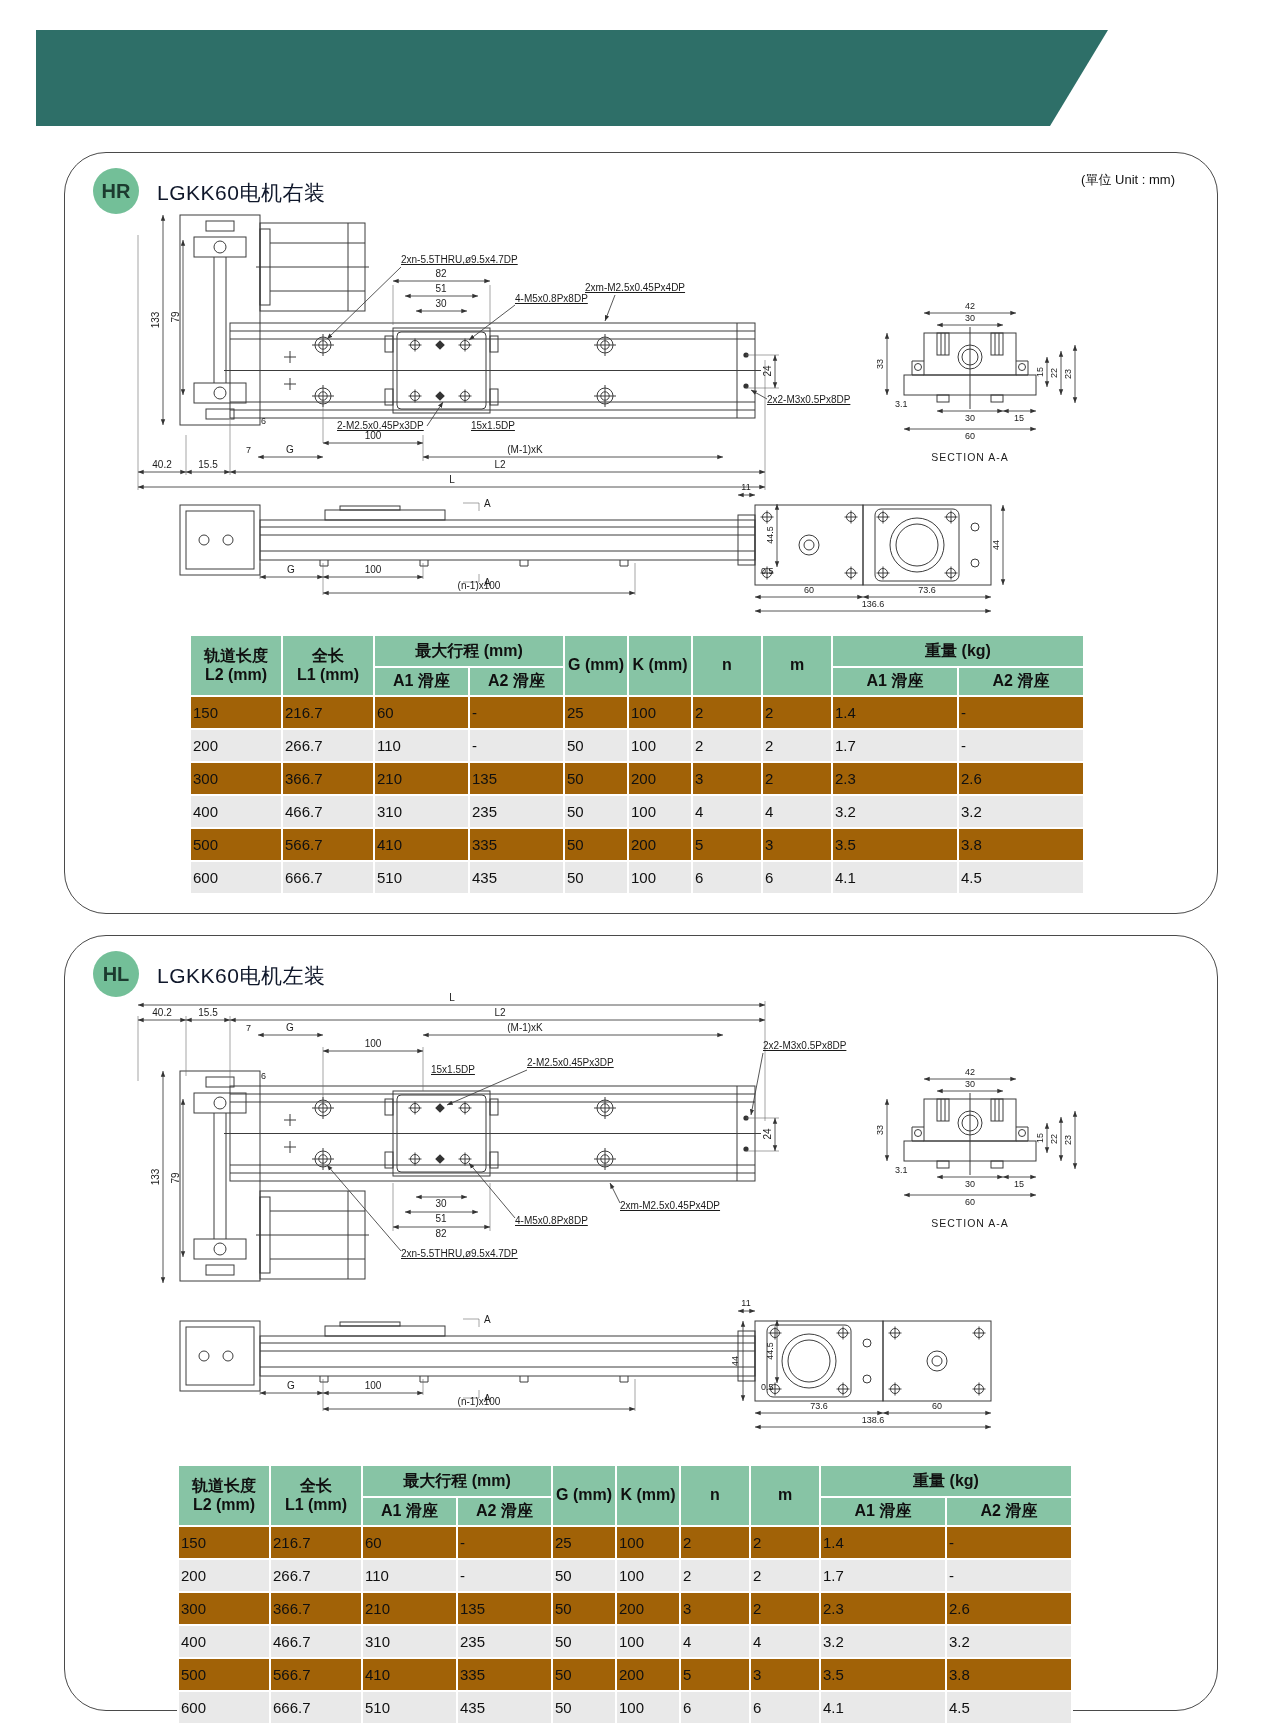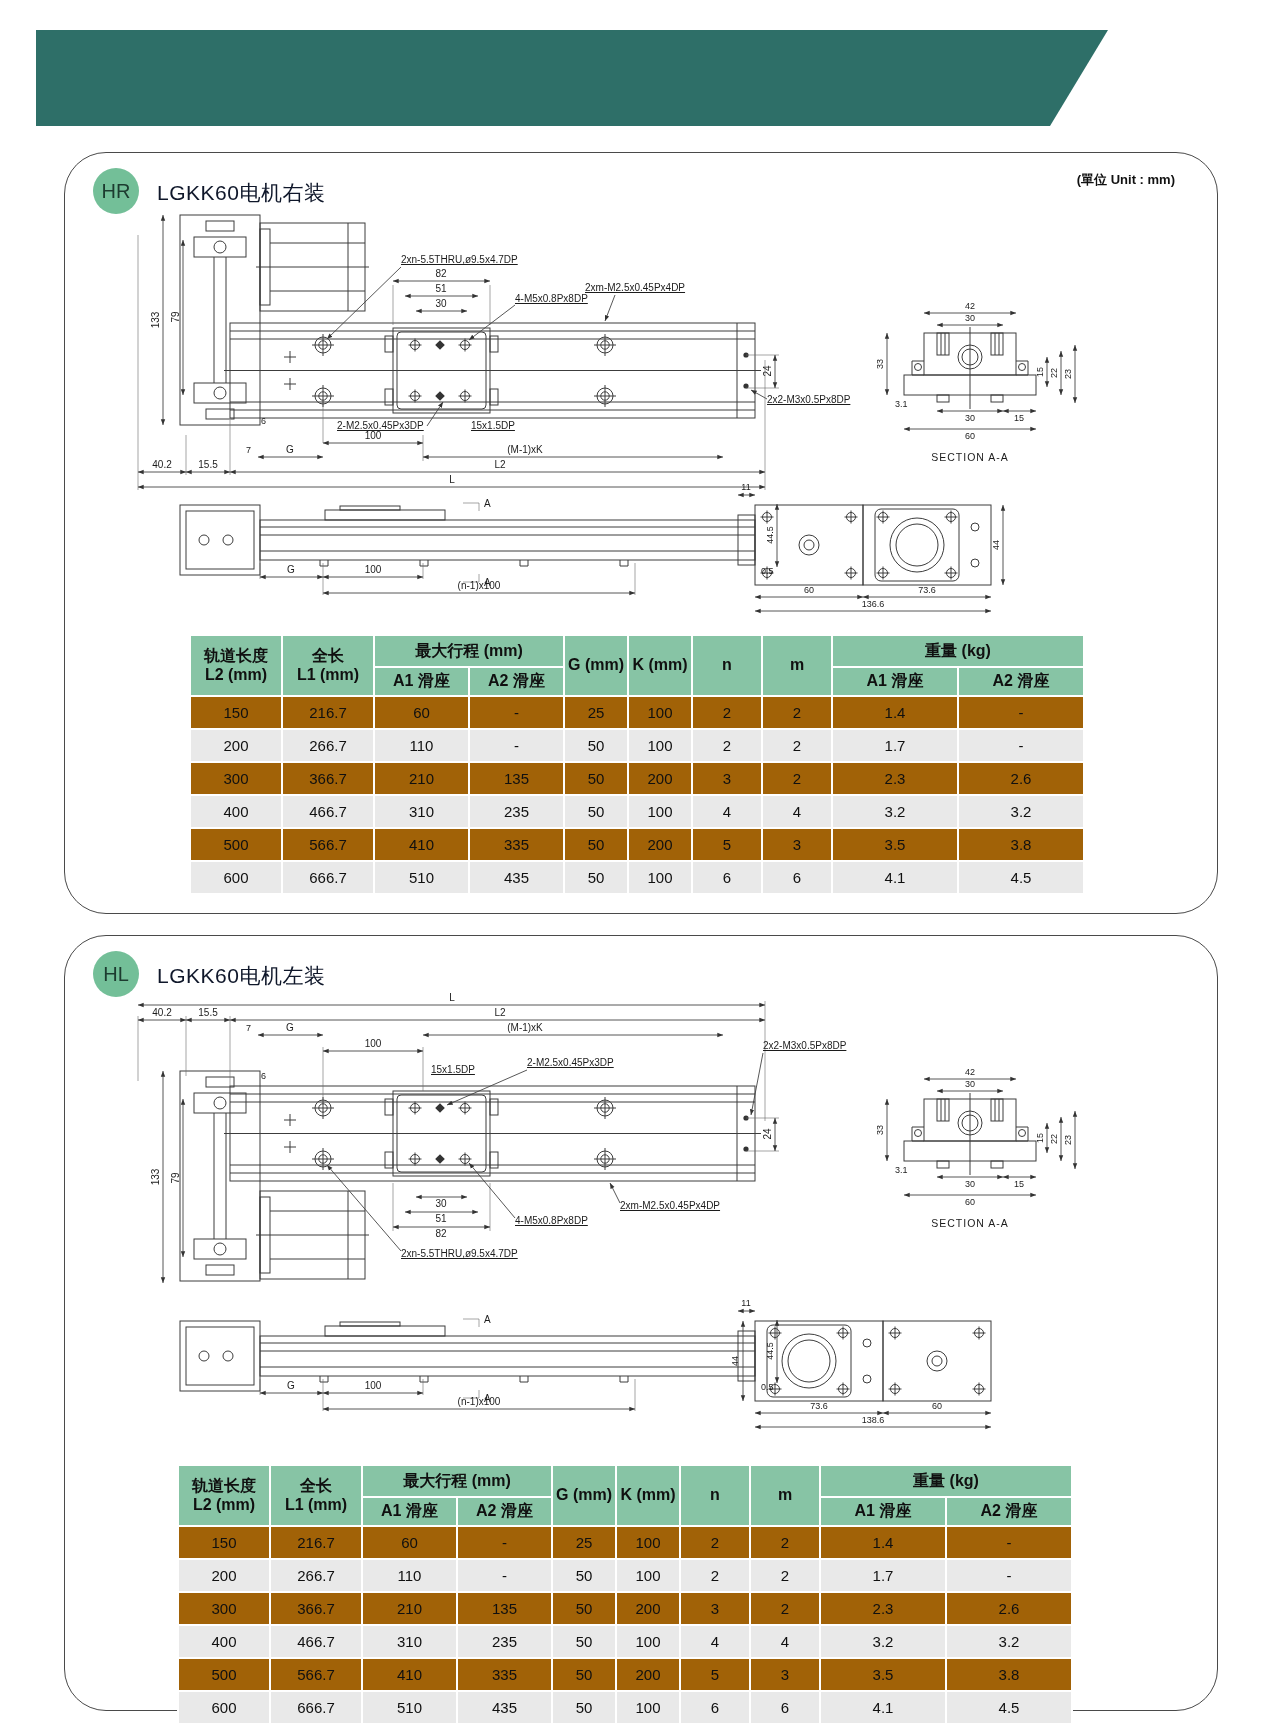--- a/index.html
+++ b/index.html
@@ -8,38 +8,38 @@
 
   .banner{position:absolute;left:36px;top:30px;width:1072px;height:96px;background:#2e6f68;
           clip-path:polygon(0 0,100% 0,calc(100% - 58px) 100%,0 100%)}
 
   .panel{position:absolute;left:64px;width:1152px;border:1.6px solid #4a4a4a;
          border-radius:42px;background:#fff}
   #panel-hr{top:152px;height:760px}
   #panel-hl{top:935px;height:774px}
 
   .badge{position:absolute;left:28px;top:15px;width:46px;height:46px;border-radius:50%;
-         background:#73bf98;color:#1c3b2f;font-size:20px;font-weight:normal;
+         background:#73bf98;color:#1c3b2f;font-size:20px;font-weight:bold;
          display:flex;align-items:center;justify-content:center}
   .ptitle{position:absolute;left:92px;top:26px;font-size:21px;color:#0f172a;letter-spacing:.5px}
-  .unit{position:absolute;right:42px;top:18px;font-size:13px;font-weight:bold;color:#111}
+  .unit{position:absolute;right:42px;top:18px;font-size:13px;font-weight:normal;color:#111}
 
   .dwg{position:absolute;left:10px;stroke:#3c3c3c;fill:none;stroke-width:1}
   #dwg-hr{top:52px}
   #dwg-hl{top:55px}
   .dwg text{stroke:none;fill:#1c1c1c;font-size:10px;font-family:"Liberation Sans",sans-serif}
   .dwg .dim{stroke:#444;stroke-width:.9;marker-start:url(#arr);marker-end:url(#arr)}
   .dwg .ld{stroke:#444;stroke-width:.9;marker-end:url(#arr)}
   .dwg .thin{stroke:#6a6a6a;stroke-width:.6}
   .dwg .mid{text-anchor:middle}
   .dwg .u{text-decoration:underline}
   .dwg .t9{font-size:9px}
   .dwg .cap{font-size:10.5px;letter-spacing:1px}
 
-  table.spec{position:absolute;border-collapse:collapse;text-align:center;table-layout:fixed}
+  table.spec{position:absolute;border-collapse:collapse;table-layout:fixed}
   #table-hr{left:124px;top:481px}
   #table-hl{left:112px;top:528px}
   .spec th,.spec td{border:2.6px solid #fff;padding:0 2px;overflow:hidden}
   .spec th{background:#87c4a5;font-size:16px;font-weight:bold;color:#101010;
            white-space:pre-line;line-height:1.18}
   .spec thead tr.h1 th{height:30px}
   .spec thead tr.h2 th{height:27px}
   .spec td{font-size:15px;color:#101010;height:31px}
   tr.row-green td{background:#a16207}
   tr.row-gray td{background:#e9e9e9}

